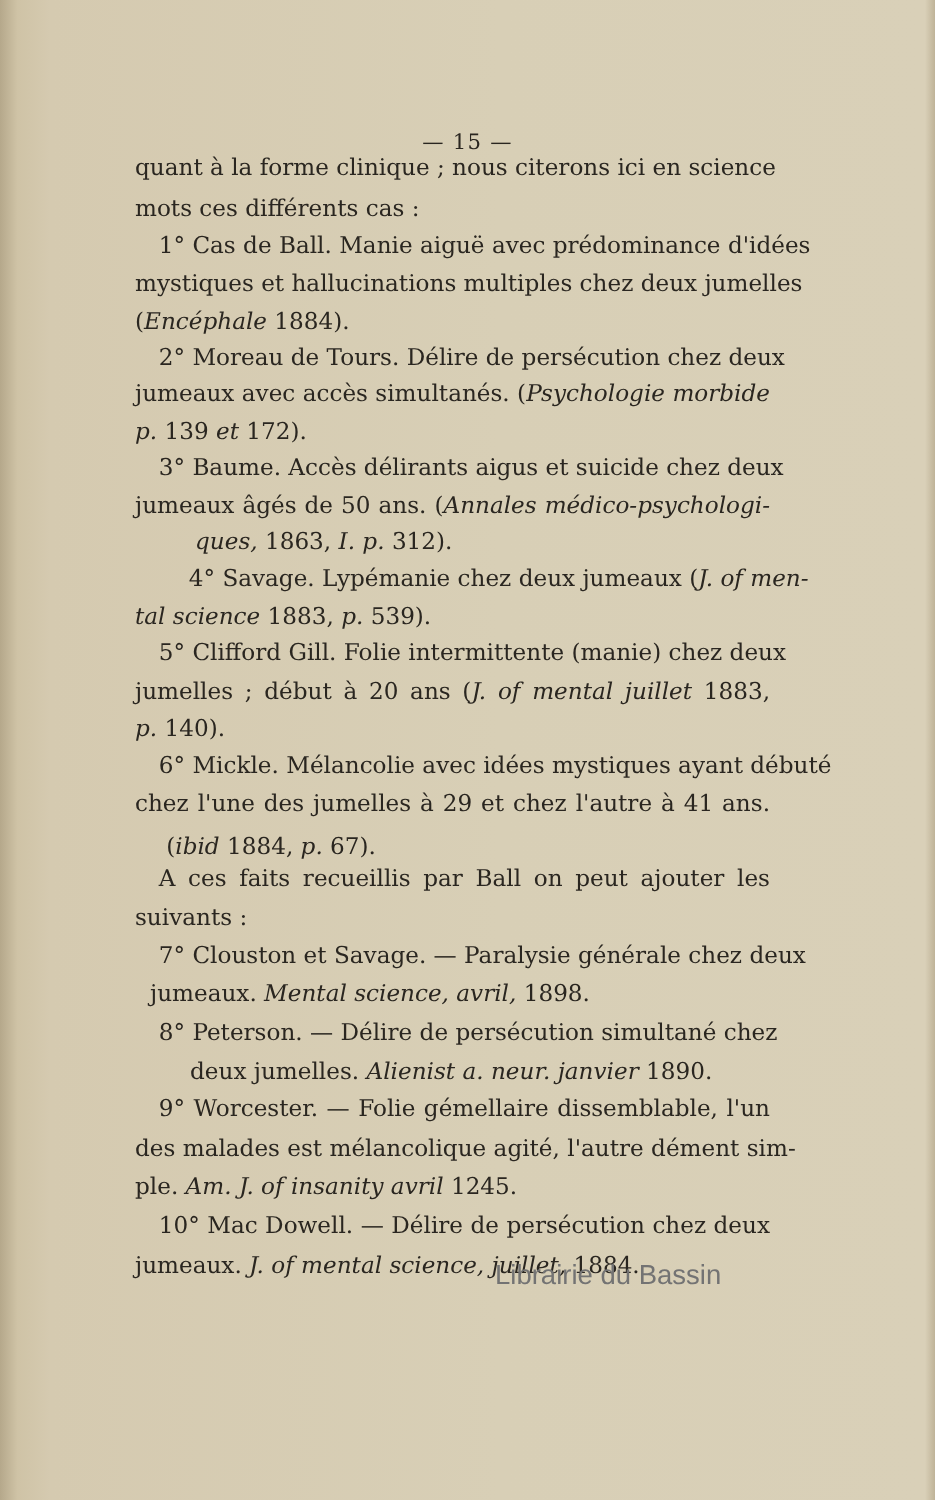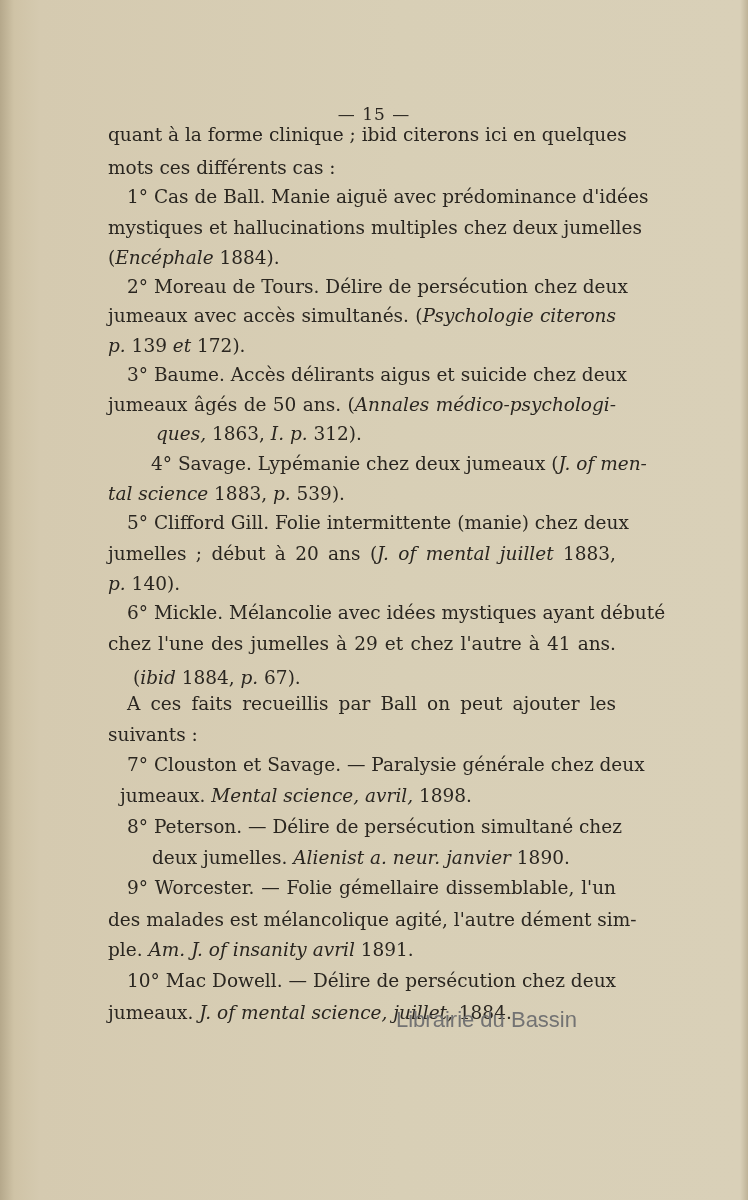--- a/index.html
+++ b/index.html
@@ -28,45 +28,45 @@
     font-family: "Liberation Sans", sans-serif; font-size: 22px;
     color: #737373; letter-spacing: 0px; white-space: nowrap;
   }
 </style>
 </head>
 <body>
 
 <div class="page">
   <div class="folio">— 15 —</div>
   <div id="text-body">
-      <div class="line" style="top: 125px;"><span>quant à la forme clinique ; ibid citerons ici en quelques</span></div>
+      <div class="line" style="top: 125px;"><span>quant à la forme clinique ; nous citerons ici en science</span></div>
       <div class="line short" style="top: 158px;"><span>mots ces différents cas :</span></div>
       <div class="line indent" style="top: 187px;"><span>1° Cas de Ball. Manie aiguë avec prédominance d'idées</span></div>
       <div class="line" style="top: 218px;"><span>mystiques et hallucinations multiples chez deux jumelles</span></div>
       <div class="line short" style="top: 248px;"><span>(</span><i>Encéphale</i><span> 1884).</span></div>
       <div class="line indent" style="top: 277px;"><span>2° Moreau de Tours. Délire de persécution chez deux</span></div>
-      <div class="line" style="top: 306px;"><span>jumeaux avec accès simultanés. (</span><i>Psychologie citerons</i><span></span></div>
+      <div class="line" style="top: 306px;"><span>jumeaux avec accès simultanés. (</span><i>Psychologie morbide</i><span></span></div>
       <div class="line short" style="top: 336px;"><span></span><i>p.</i><span> 139 </span><i>et</i><span> 172).</span></div>
       <div class="line indent" style="top: 365px;"><span>3° Baume. Accès délirants aigus et suicide chez deux</span></div>
       <div class="line" style="top: 395px;"><span>jumeaux âgés de 50 ans. (</span><i>Annales médico-psychologi-</i><span></span></div>
       <div class="line short" style="top: 424px; margin-left: 48px;"><span></span><i>ques,</i><span> 1863, </span><i>I. p.</i><span> 312).</span></div>
       <div class="line indent" style="top: 454px; margin-left: 24px;"><span>4° Savage. Lypémanie chez deux jumeaux (</span><i>J. of men-</i><span></span></div>
       <div class="line short" style="top: 484px;"><span></span><i>tal science</i><span> 1883, </span><i>p.</i><span> 539).</span></div>
       <div class="line indent" style="top: 513px;"><span>5° Clifford Gill. Folie intermittente (manie) chez deux</span></div>
       <div class="line" style="top: 544px;"><span>jumelles ; début à 20 ans (</span><i>J. of mental juillet</i><span> 1883,</span></div>
       <div class="line short" style="top: 574px;"><span></span><i>p.</i><span> 140).</span></div>
       <div class="line indent" style="top: 603px;"><span>6° Mickle. Mélancolie avec idées mystiques ayant débuté</span></div>
       <div class="line" style="top: 634px;"><span>chez l'une des jumelles à 29 et chez l'autre à 41 ans.</span></div>
       <div class="line short" style="top: 668px; margin-left: 25px;"><span>(</span><i>ibid</i><span> 1884, </span><i>p.</i><span> 67).</span></div>
       <div class="line indent" style="top: 694px;"><span>A ces faits recueillis par Ball on peut ajouter les</span></div>
       <div class="line short" style="top: 725px;"><span>suivants :</span></div>
       <div class="line indent" style="top: 755px;"><span>7° Clouston et Savage. — Paralysie générale chez deux</span></div>
       <div class="line short" style="top: 786px; margin-left: 12px;"><span>jumeaux. </span><i>Mental science, avril,</i><span> 1898.</span></div>
       <div class="line indent" style="top: 817px;"><span>8° Peterson. — Délire de persécution simultané chez</span></div>
       <div class="line short" style="top: 848px; margin-left: 44px;"><span>deux jumelles. </span><i>Alienist a. neur. janvier</i><span> 1890.</span></div>
       <div class="line indent" style="top: 878px;"><span>9° Worcester. — Folie gémellaire dissemblable, l'un</span></div>
       <div class="line" style="top: 910px;"><span>des malades est mélancolique agité, l'autre dément sim-</span></div>
-      <div class="line short" style="top: 940px;"><span>ple. </span><i>Am. J. of insanity avril</i><span> 1891.</span></div>
+      <div class="line short" style="top: 940px;"><span>ple. </span><i>Am. J. of insanity avril</i><span> 1245.</span></div>
       <div class="line indent" style="top: 971px;"><span>10° Mac Dowell. — Délire de persécution chez deux</span></div>
       <div class="line short" style="top: 1003px;"><span>jumeaux. </span><i>J. of mental science, juillet,</i><span> 1884.</span></div>
     </div>
   <div class="watermark">Librairie du Bassin</div>
 </div>
 
 </body></html>

